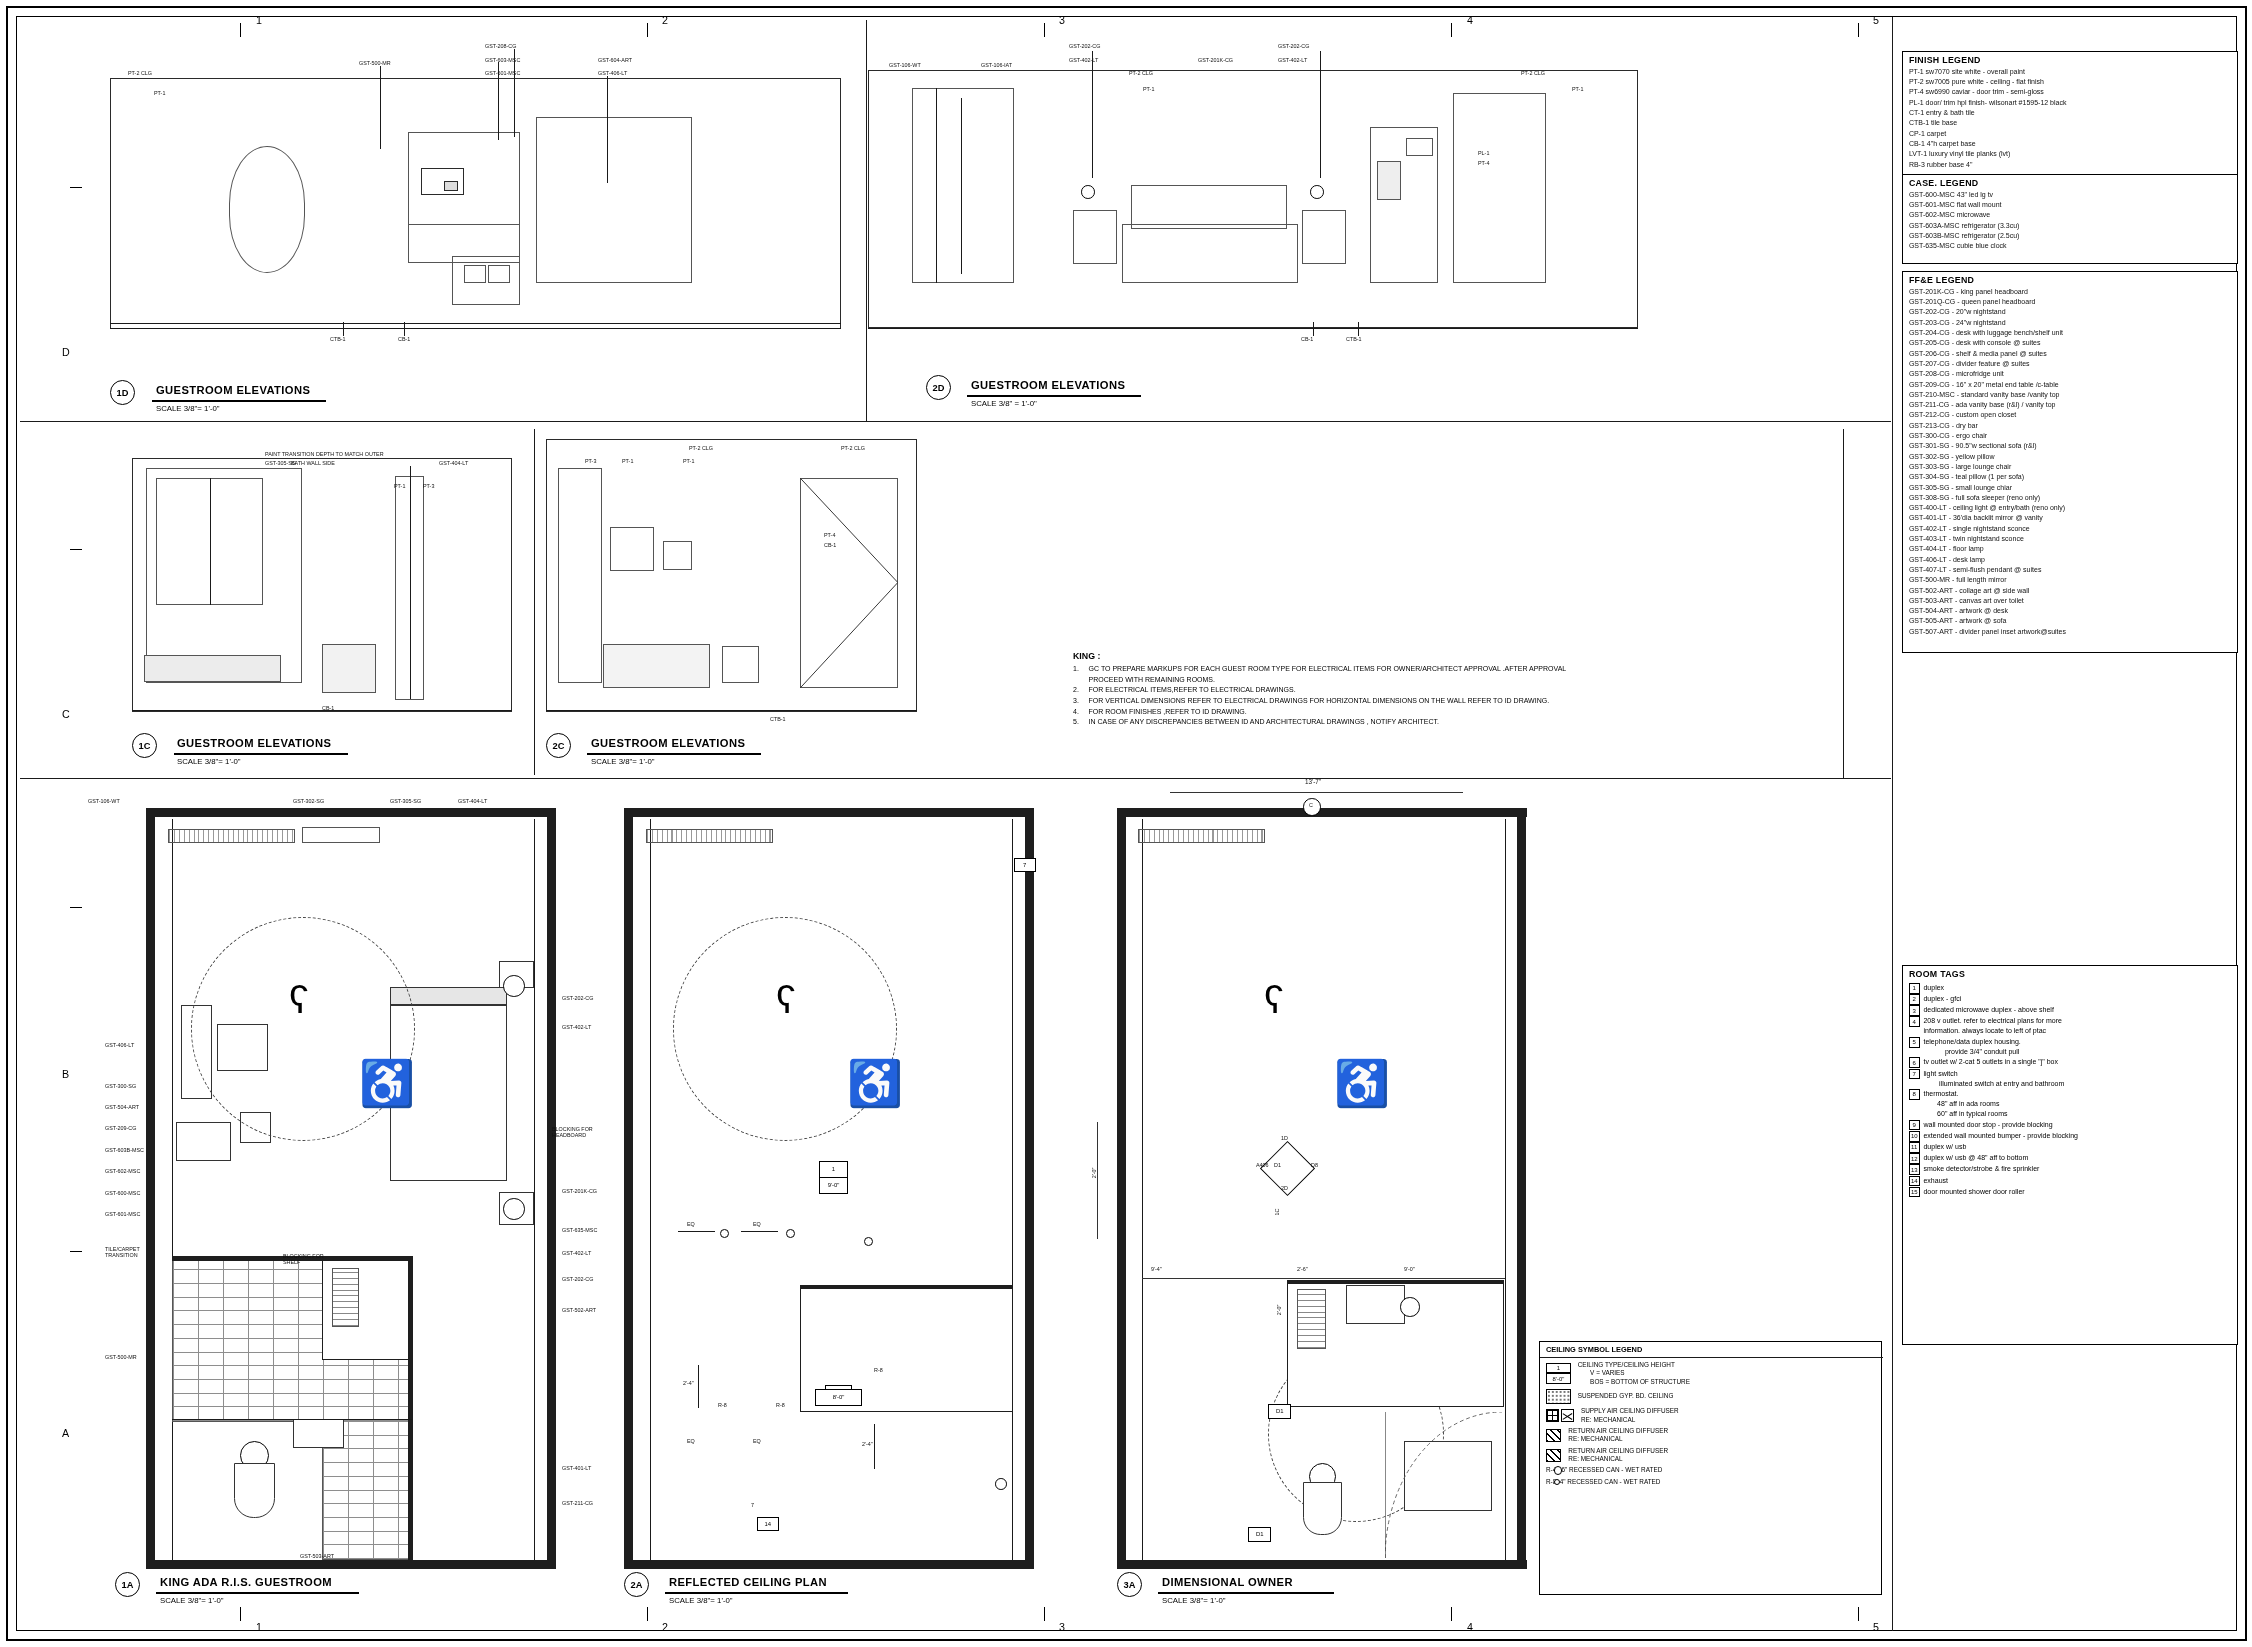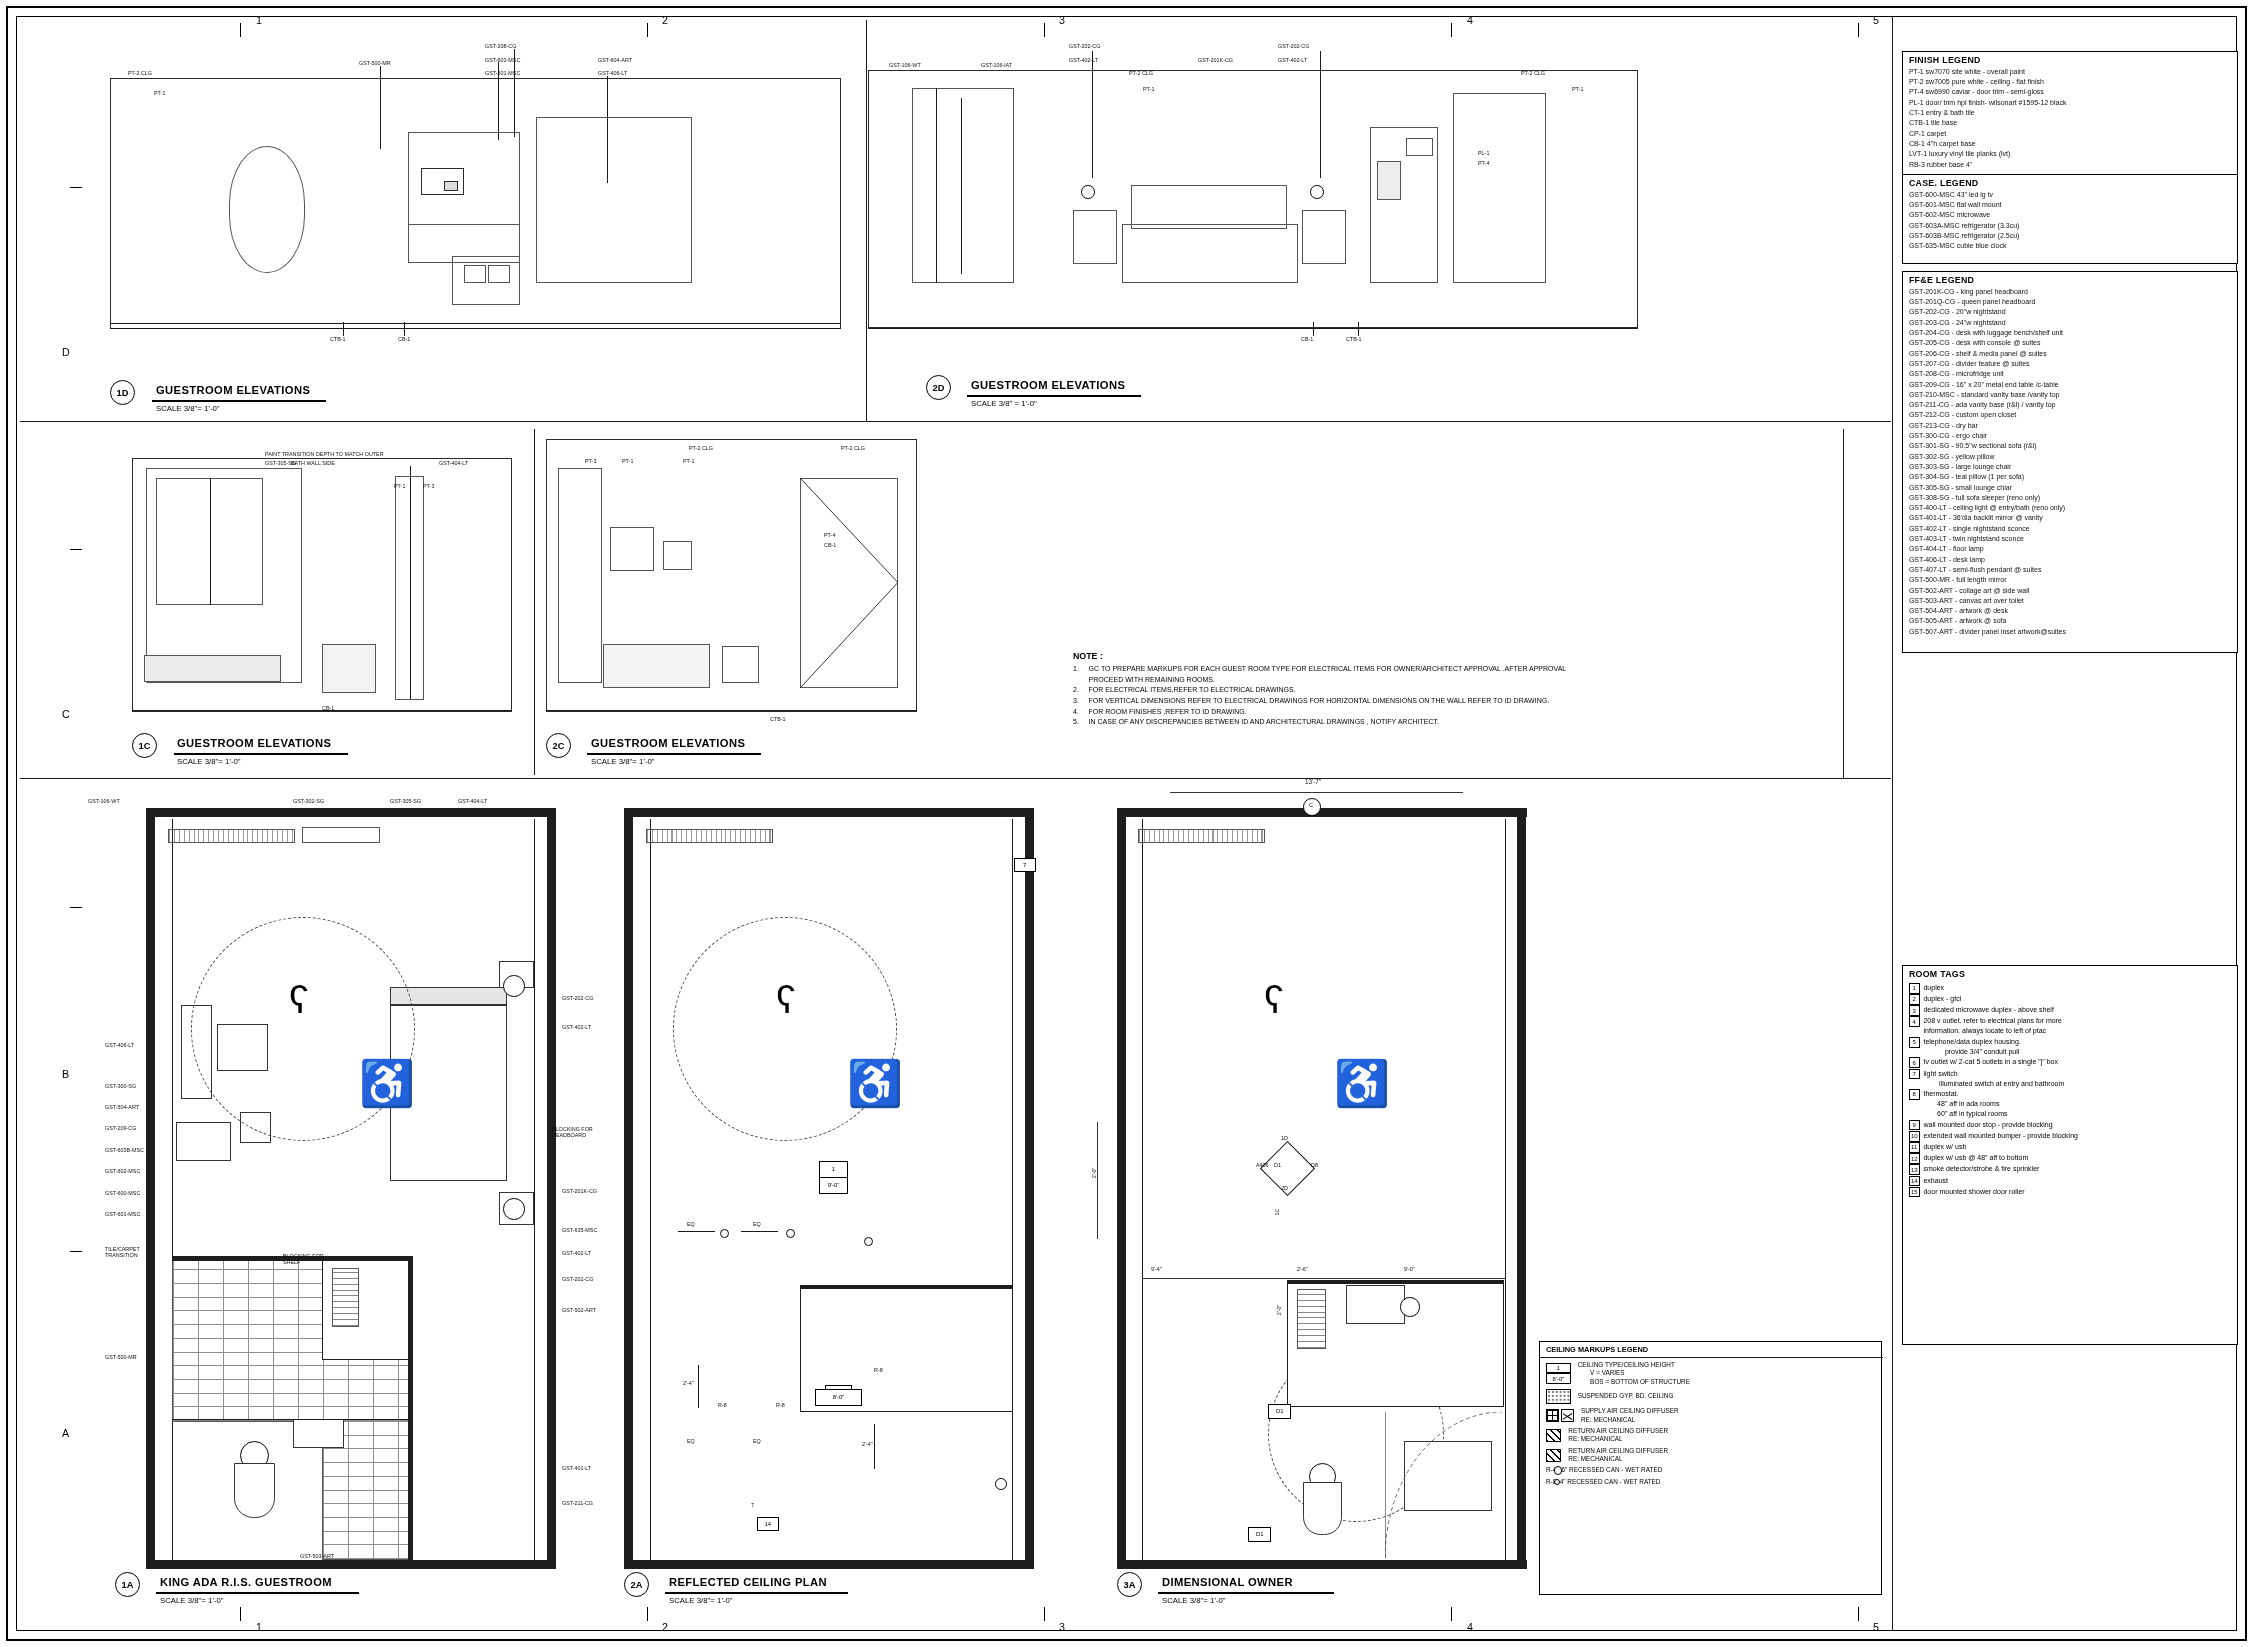--- a/index.html
+++ b/index.html
@@ -247,21 +247,21 @@
   <div class="vt-rule" style="left:587px;top:753px;width:174px;"></div>
   <div class="vt-scale" style="left:591px;top:757px;">SCALE 3/8"= 1'-0"</div>
 
   <div class="ln hln" style="left:19.5px;top:421px;width:1871px;"></div>
   <div class="ln hln" style="left:19.5px;top:778px;width:1871px;"></div>
   <div class="ln vln" style="left:866px;top:19.5px;height:402px;"></div>
   <div class="ln vln" style="left:534px;top:429px;height:346px;"></div>
   <div class="ln vln" style="left:1843px;top:429px;height:349px;"></div>
 
   <div id="notes" style="left:1073px;top:651px;width:585px;">
-    <div class="nh">NOTE :</div>
+    <div class="nh">KING :</div>
     <div class="note-row" style="margin-top:2.9px;">
       <div class="note-n">1.</div>
       <div style="white-space:pre-line;">GC TO PREPARE MARKUPS FOR EACH GUEST ROOM TYPE FOR ELECTRICAL ITEMS FOR OWNER/ARCHITECT APPROVAL .AFTER APPROVAL
 PROCEED WITH REMAINING ROOMS.</div>
     </div>
     <div class="note-row">
       <div class="note-n">2.</div>
       <div>FOR ELECTRICAL ITEMS,REFER TO ELECTRICAL DRAWINGS.</div>
     </div>
     <div class="note-row">
@@ -445,21 +445,21 @@
       <line x1="0" y1="150" x2="0" y2="0" stroke="#333" stroke-width="1"></line>
     </svg>
   </div>
 
   <div class="vt-circle" style="left:1117px;top:1572px;">3A</div>
   <div class="vt-name" style="left:1162px;top:1576px;">DIMENSIONAL OWNER</div>
   <div class="vt-rule" style="left:1158px;top:1592px;width:176px;"></div>
   <div class="vt-scale" style="left:1162px;top:1596px;">SCALE 3/8"= 1'-0"</div>
 
   <div id="ceilLegend" style="left:1539px;top:1341px;width:343px;height:254px;">
-    <div class="cl-head">CEILING MARKUPS LEGEND</div>
+    <div class="cl-head">CEILING SYMBOL LEGEND</div>
     <div class="ln hln" style="left:0;top:14.6px;width:343px;"></div>
     <div class="cl-row" style="margin-top:5.9px;">
       <div style="flex:0 0 auto;">
         <div class="callout" style="position:relative;width:25px;height:10.7px;">1</div>
         <div class="callout" style="position:relative;width:25px;height:10.7px;">8'-0"</div>
       </div>
       <div class="cl-txt">CEILING TYPE/CEILING HEIGHT
        V = VARIES
        BOS = BOTTOM OF STRUCTURE</div>
     </div>

